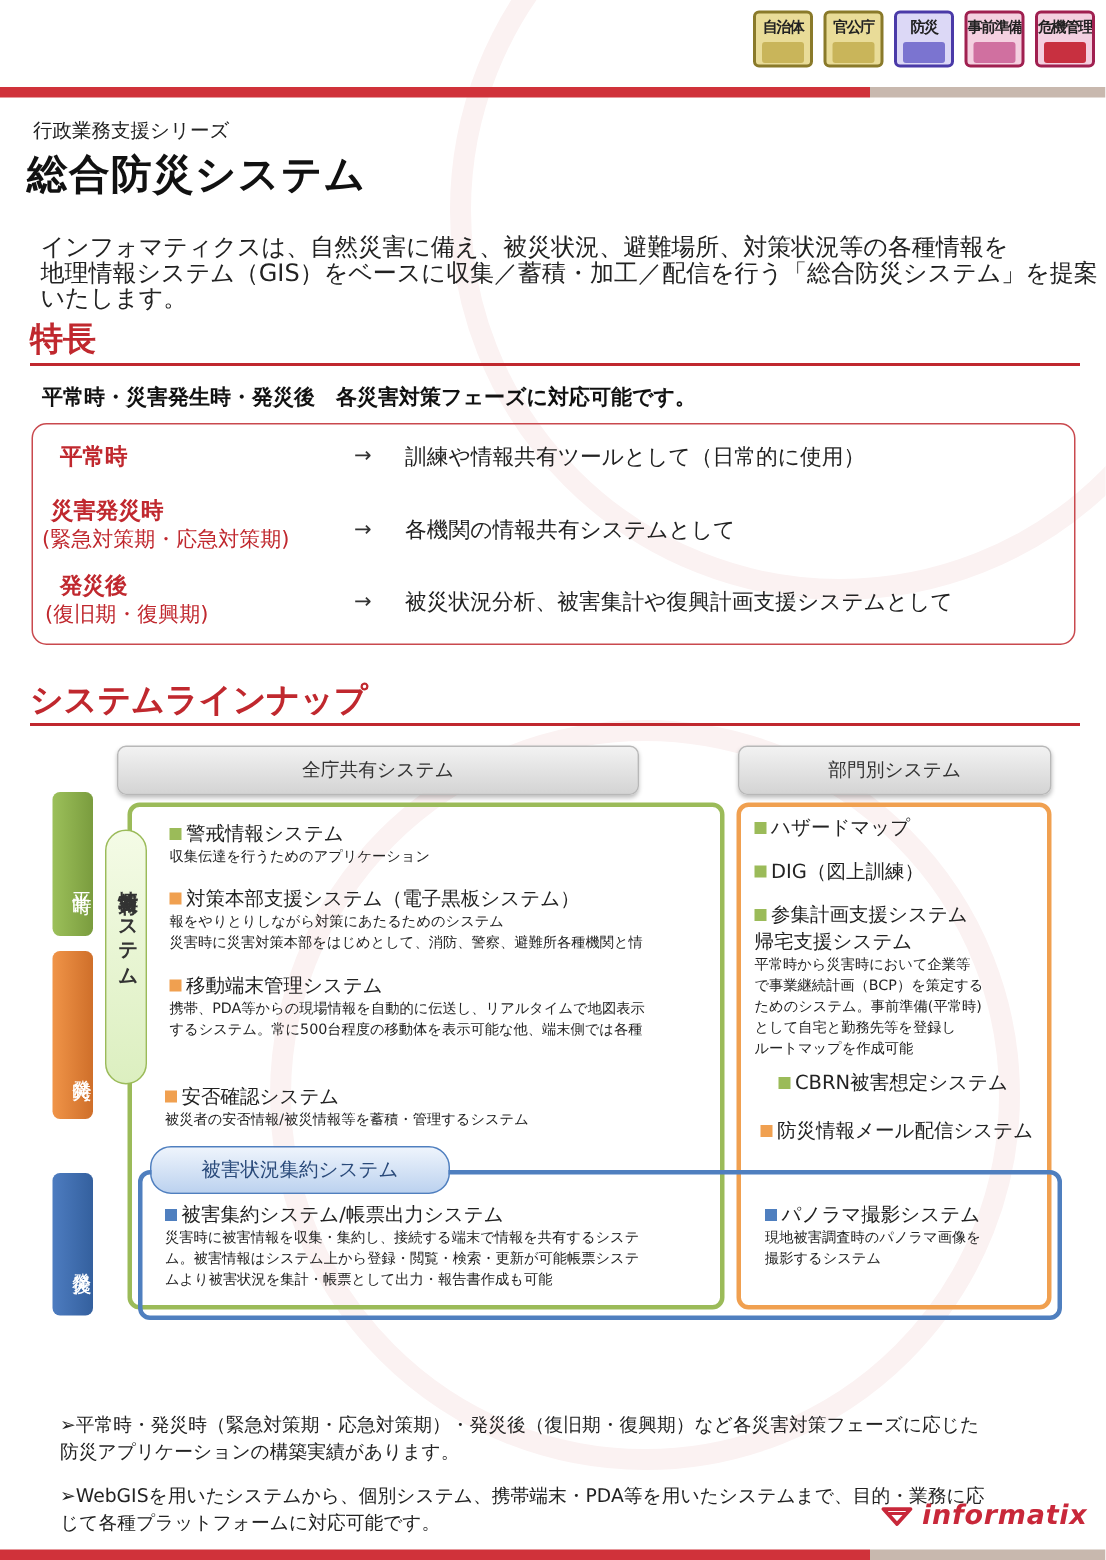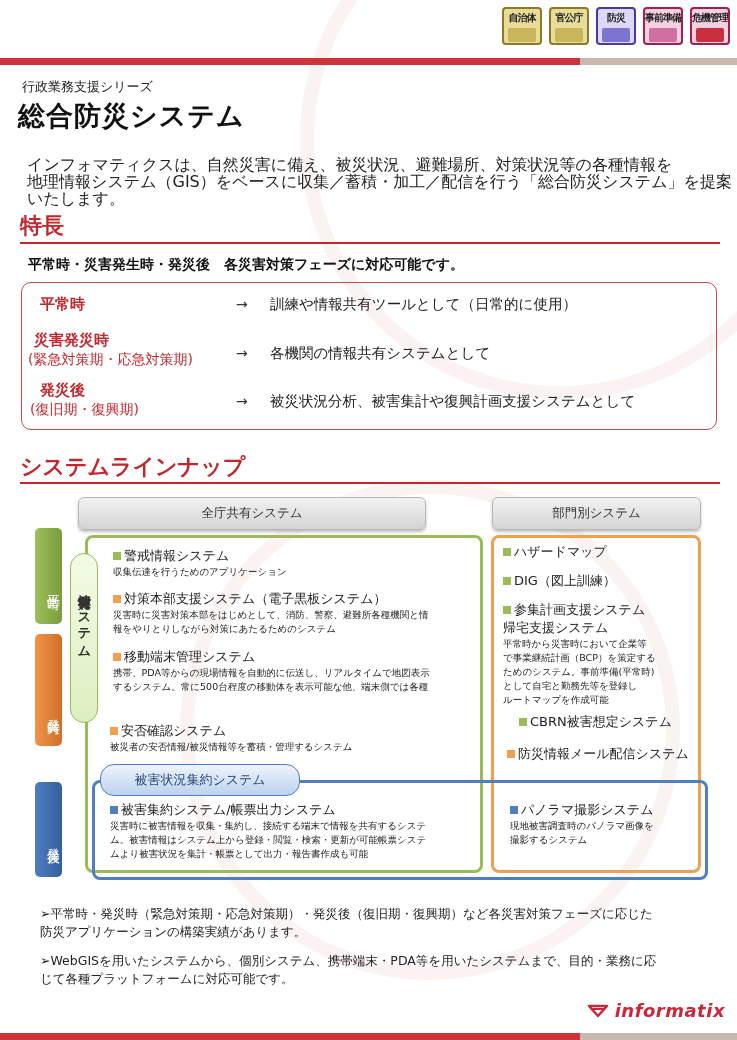--- a/index.html
+++ b/index.html
@@ -50,21 +50,21 @@
   .info-pill { position: absolute; top: 553px; left: 70px; width: 28px; height: 170px; border-radius: 14px; background: linear-gradient(#f4fbe6, #dcefc0); border: 1.5px solid #9bbb59; display: flex; justify-content: center; padding-top: 30px; font-size: 13px; font-weight: bold; color: #333; }
   .info-pill span { writing-mode: vertical-rl; text-orientation: upright; letter-spacing: 1px; }
 
   .blue-pill { position: absolute; top: 764px; left: 100px; width: 200px; height: 32px; border-radius: 14px; background: linear-gradient(#eef4fc, #bcd2ef); border: 1.5px solid #4f7fbf; display: flex; align-items: center; justify-content: center; font-size: 13px; font-weight: normal; color: #2a4a7a; }
 
   .item { position: absolute; }
   .item-title { font-size: 13px; color: #222; display: flex; align-items: center; white-space: nowrap; }
   .sq { display: inline-block; width: 8px; height: 8px; margin-right: 3px; }
   .item-desc { font-size: 9.5px; line-height: 14px; color: #222; white-space: nowrap; }
 
-  .note { position: absolute; left: 44px; font-size: 12.5px; line-height: 18px; color: #222; }
+  .note { position: absolute; left: 44px; font-size: 12.5px; line-height: 18px; color: #222; margin-top: 36px; }
 
   .logo { position: absolute; top: 1000px; right: 12px; display: flex; align-items: center; gap: 6px; }
   .logo-text { font-size: 18px; font-weight: bold; color: #c8283a; font-style: italic; letter-spacing: 0.5px; }
 </style>
 </head>
 <body>
 
 <div class="bg-deco" style="top:-120px;left:300px;width:520px;height:520px;"></div>
 <div class="bg-deco" style="top:480px;left:180px;width:500px;height:500px;"></div>
 
@@ -159,22 +159,22 @@
         <span class="sq" style="background: rgb(155, 187, 89);"></span>
         <span>警戒情報システム</span>
       </div>
       <div class="item-desc">収集伝達を行うためのアプリケーション</div>
     </div>
     <div class="item" style="left: 113px; top: 590px;">
       <div class="item-title">
         <span class="sq" style="background: rgb(240, 160, 80);"></span>
         <span>対策本部支援システム（電子黒板システム）</span>
       </div>
+      <div class="item-desc">報をやりとりしながら対策にあたるためのシステム</div>
       <div class="item-desc">災害時に災害対策本部をはじめとして、消防、警察、避難所各種機関と情</div>
-      <div class="item-desc">報をやりとりしながら対策にあたるためのシステム</div>
     </div>
     <div class="item" style="left: 113px; top: 648px;">
       <div class="item-title">
         <span class="sq" style="background: rgb(240, 160, 80);"></span>
         <span>移動端末管理システム</span>
       </div>
       <div class="item-desc">携帯、PDA等からの現場情報を自動的に伝送し、リアルタイムで地図表示</div>
       <div class="item-desc">するシステム。常に500台程度の移動体を表示可能な他、端末側では各種</div>
     </div>
     <div class="item" style="left: 110px; top: 722px;">

